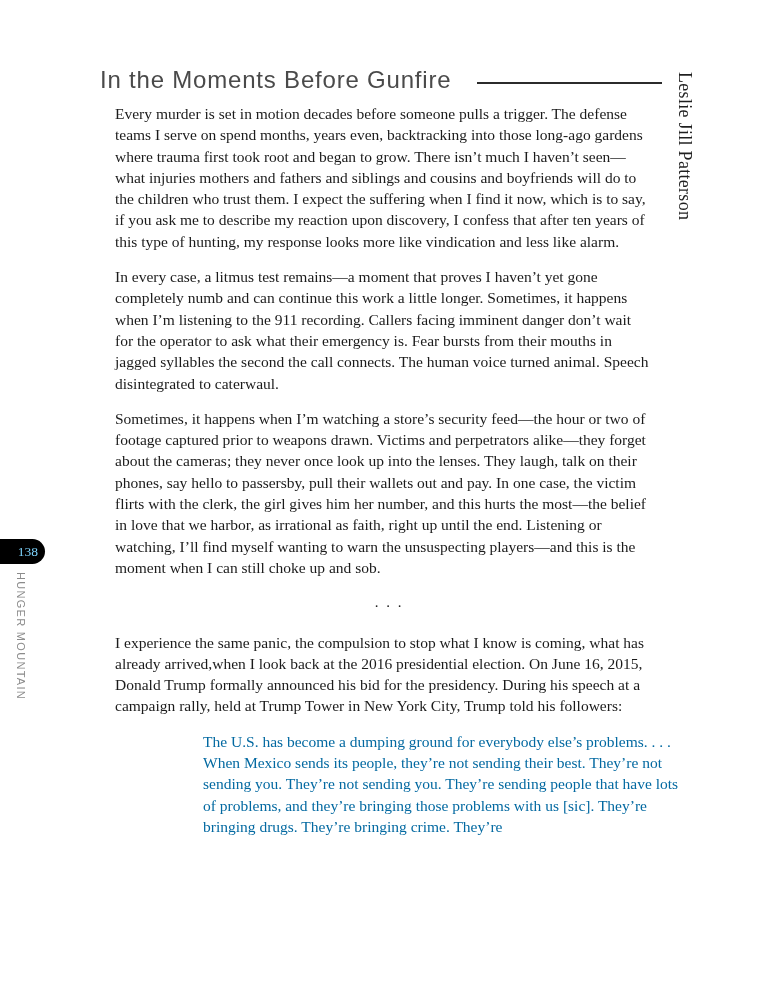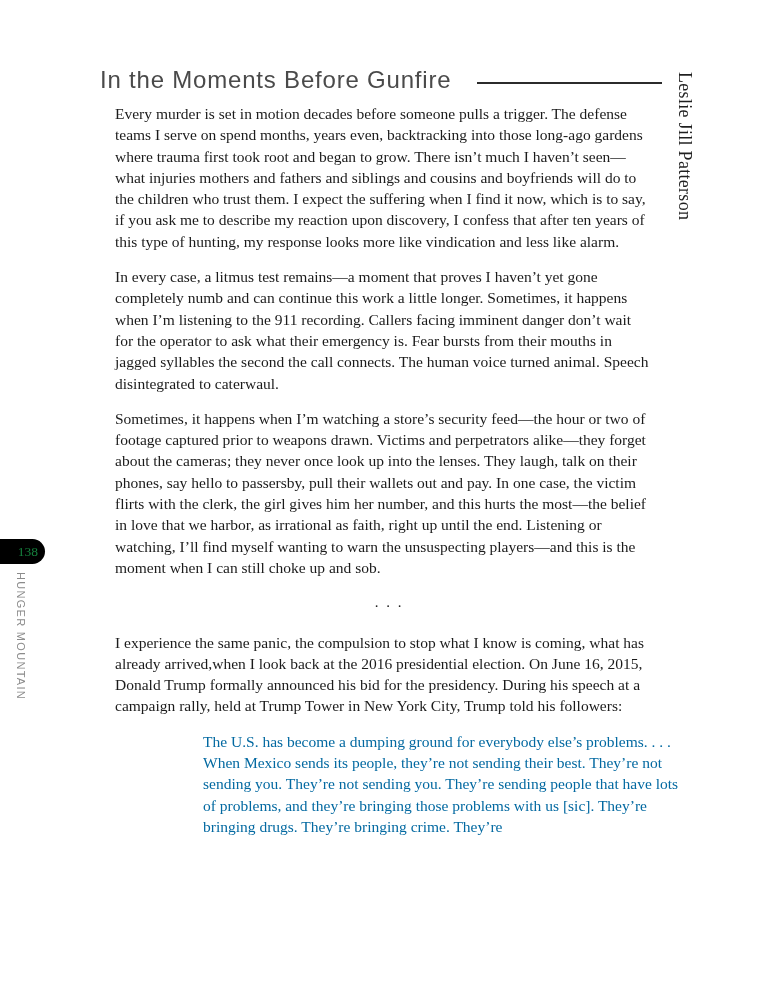--- a/index.html
+++ b/index.html
@@ -80,21 +80,21 @@
     border-radius: 0 12.5px 12.5px 0;
     display: flex;
     align-items: center;
     justify-content: flex-end;
     padding-right: 7px;
     box-sizing: border-box;
   }
   .page-number {
     font-family: "Liberation Serif", serif;
     font-size: 13.5px;
-    color: #15803d;
+    color: #7dd3fc;
   }
 
   
   .journal-vertical {
     position: absolute;
     left: 15px;
     top: 572px;
     writing-mode: vertical-rl;
     font-family: "Liberation Sans", sans-serif;
     font-weight: 300;

